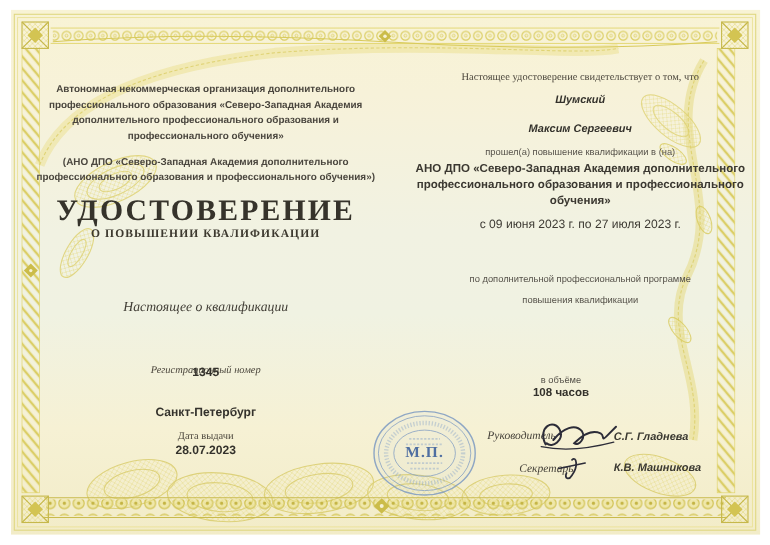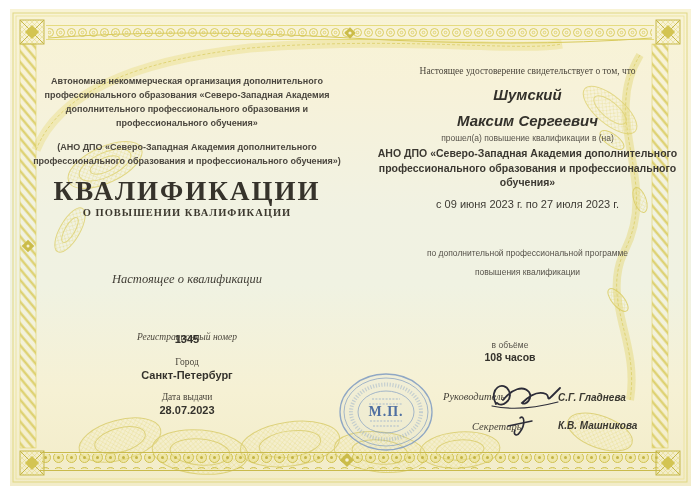--- a/index.html
+++ b/index.html
@@ -11,21 +11,21 @@
   .txt{position:absolute;z-index:2;}
   .col-l{left:32px;width:310px;text-align:center;}
   .col-r{left:375px;width:305px;text-align:center;}
   .org{font-size:9px;line-height:14px;font-weight:bold;color:#4a463e;}
   .title{font-family:"Liberation Serif",serif;font-size:27px;font-weight:bold;letter-spacing:2px;color:#36332b;}
   .subtitle{font-family:"Liberation Serif",serif;font-size:10.5px;font-weight:bold;letter-spacing:1px;color:#3d392f;}
   .serial{font-family:"Liberation Serif",serif;font-size:14px;font-weight:bold;letter-spacing:4px;color:#b5452c;}
   .doctype{font-family:"Liberation Serif",serif;font-style:italic;font-size:12.5px;color:#403d35;}
   .slabel{font-family:"Liberation Serif",serif;font-size:9.5px;color:#4b463c;}
   .val{font-size:11px;font-weight:bold;color:#34322c;}
-  .name{font-size:15px;font-weight:bold;font-style:italic;color:#33312b;}
+  .name{font-size:10px;font-weight:bold;font-style:italic;color:#33312b;}
   .small{font-size:8.5px;color:#56524a;}
   .orgr{font-size:10.5px;line-height:14.5px;font-weight:bold;color:#3b3831;}
   .period{font-size:11px;color:#3d3a33;}
   .ptitle{font-size:11px;line-height:14.5px;font-weight:bold;color:#3b3831;}
   .vol{font-size:8.5px;color:#56524a;}
   .volv{font-size:10.5px;font-weight:bold;color:#34322c;}
   .siglabel{position:absolute;font-family:"Liberation Serif",serif;font-style:italic;font-size:10.5px;color:#46423a;z-index:3;}
   .signame{position:absolute;font-size:10px;font-weight:bold;font-style:italic;color:#3a3831;z-index:3;}
   .stampwrap{position:absolute;left:336px;top:370px;width:100px;height:84px;z-index:3;}
   .stamptext{position:absolute;left:0;top:34px;width:100px;text-align:center;
@@ -155,26 +155,25 @@
     </g>
     <g transform="translate(668,463)">
       <rect x="-12" y="-12" width="24" height="24" fill="url(#hatch)" stroke="#c6b84b"></rect>
       <path d="M-12,-12 L12,12 M12,-12 L-12,12" stroke="#c6b84b" stroke-width="1"></path>
       <rect x="-5" y="-5" width="10" height="10" transform="rotate(45)" fill="#d3c452"></rect>
     </g>
   </svg>
 
   <div class="txt col-l org" style="top:74px;">Автономная некоммерческая организация дополнительного профессионального образования «Северо-Западная Академия дополнительного профессионального образования и профессионального обучения»</div>
   <div class="txt col-l org" style="top:140px;">(АНО ДПО «Северо-Западная Академия дополнительного профессионального образования и профессионального обучения»)</div>
-  <div class="txt col-l title" style="top:176px;">КВАЛИФИКАЦИИ</div>
+  <div class="txt col-l title" style="top:176px;">УДОСТОВЕРЕНИЕ</div>
   <div class="txt col-l subtitle" style="top:207px;">О ПОВЫШЕНИИ КВАЛИФИКАЦИИ</div>
   <div class="txt col-l doctype" style="top:272px;">Настоящее о квалификации</div>
   <div class="txt col-l slabel" style="top:332px;font-style:italic;">Регистрационный номер</div>
   <div class="txt col-l val" style="top:333px;">1345</div>
-  <div class="txt col-l slabel" style="top:357px;">Город</div>
   <div class="txt col-l val" style="top:369px;">Санкт-Петербург</div>
   <div class="txt col-l slabel" style="top:392px;">Дата выдачи</div>
   <div class="txt col-l val" style="top:404px;">28.07.2023</div>
 
   <div class="txt col-r slabel" style="top:66px;">Настоящее удостоверение свидетельствует о том, что</div>
   <div class="txt col-r name" style="top:86px;">Шумский</div>
   <div class="txt col-r name" style="top:112px;">Максим Сергеевич</div>
   <div class="txt col-r small" style="top:133px;">прошел(а) повышение квалификации в (на)</div>
   <div class="txt col-r orgr" style="top:146px;">АНО ДПО «Северо-Западная Академия дополнительного профессионального образования и профессионального обучения»</div>
   <div class="txt col-r period" style="top:198px;">с 09 июня 2023 г. по 27 июля 2023 г.</div>

